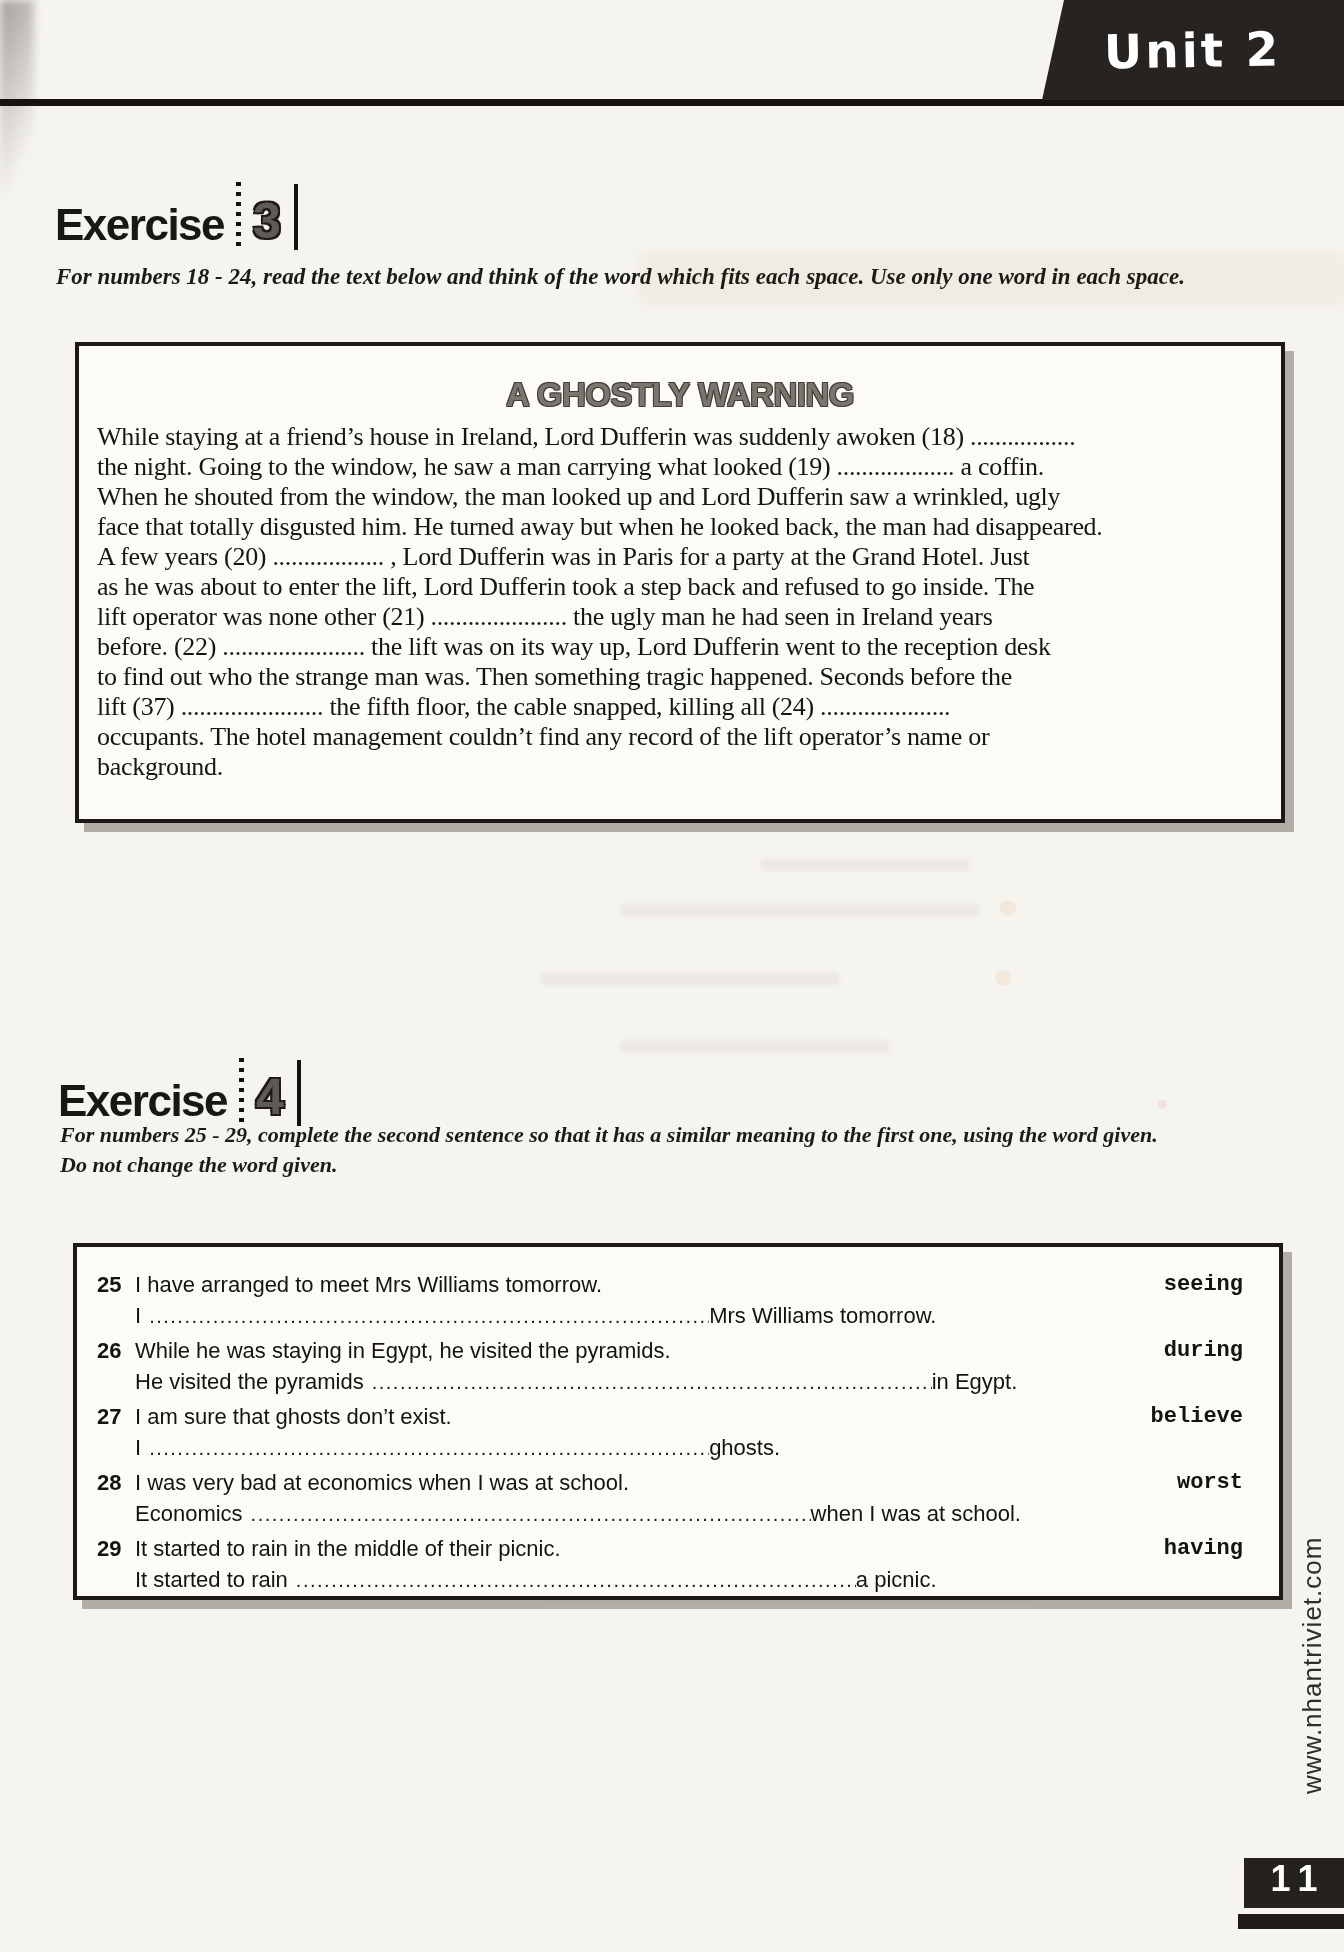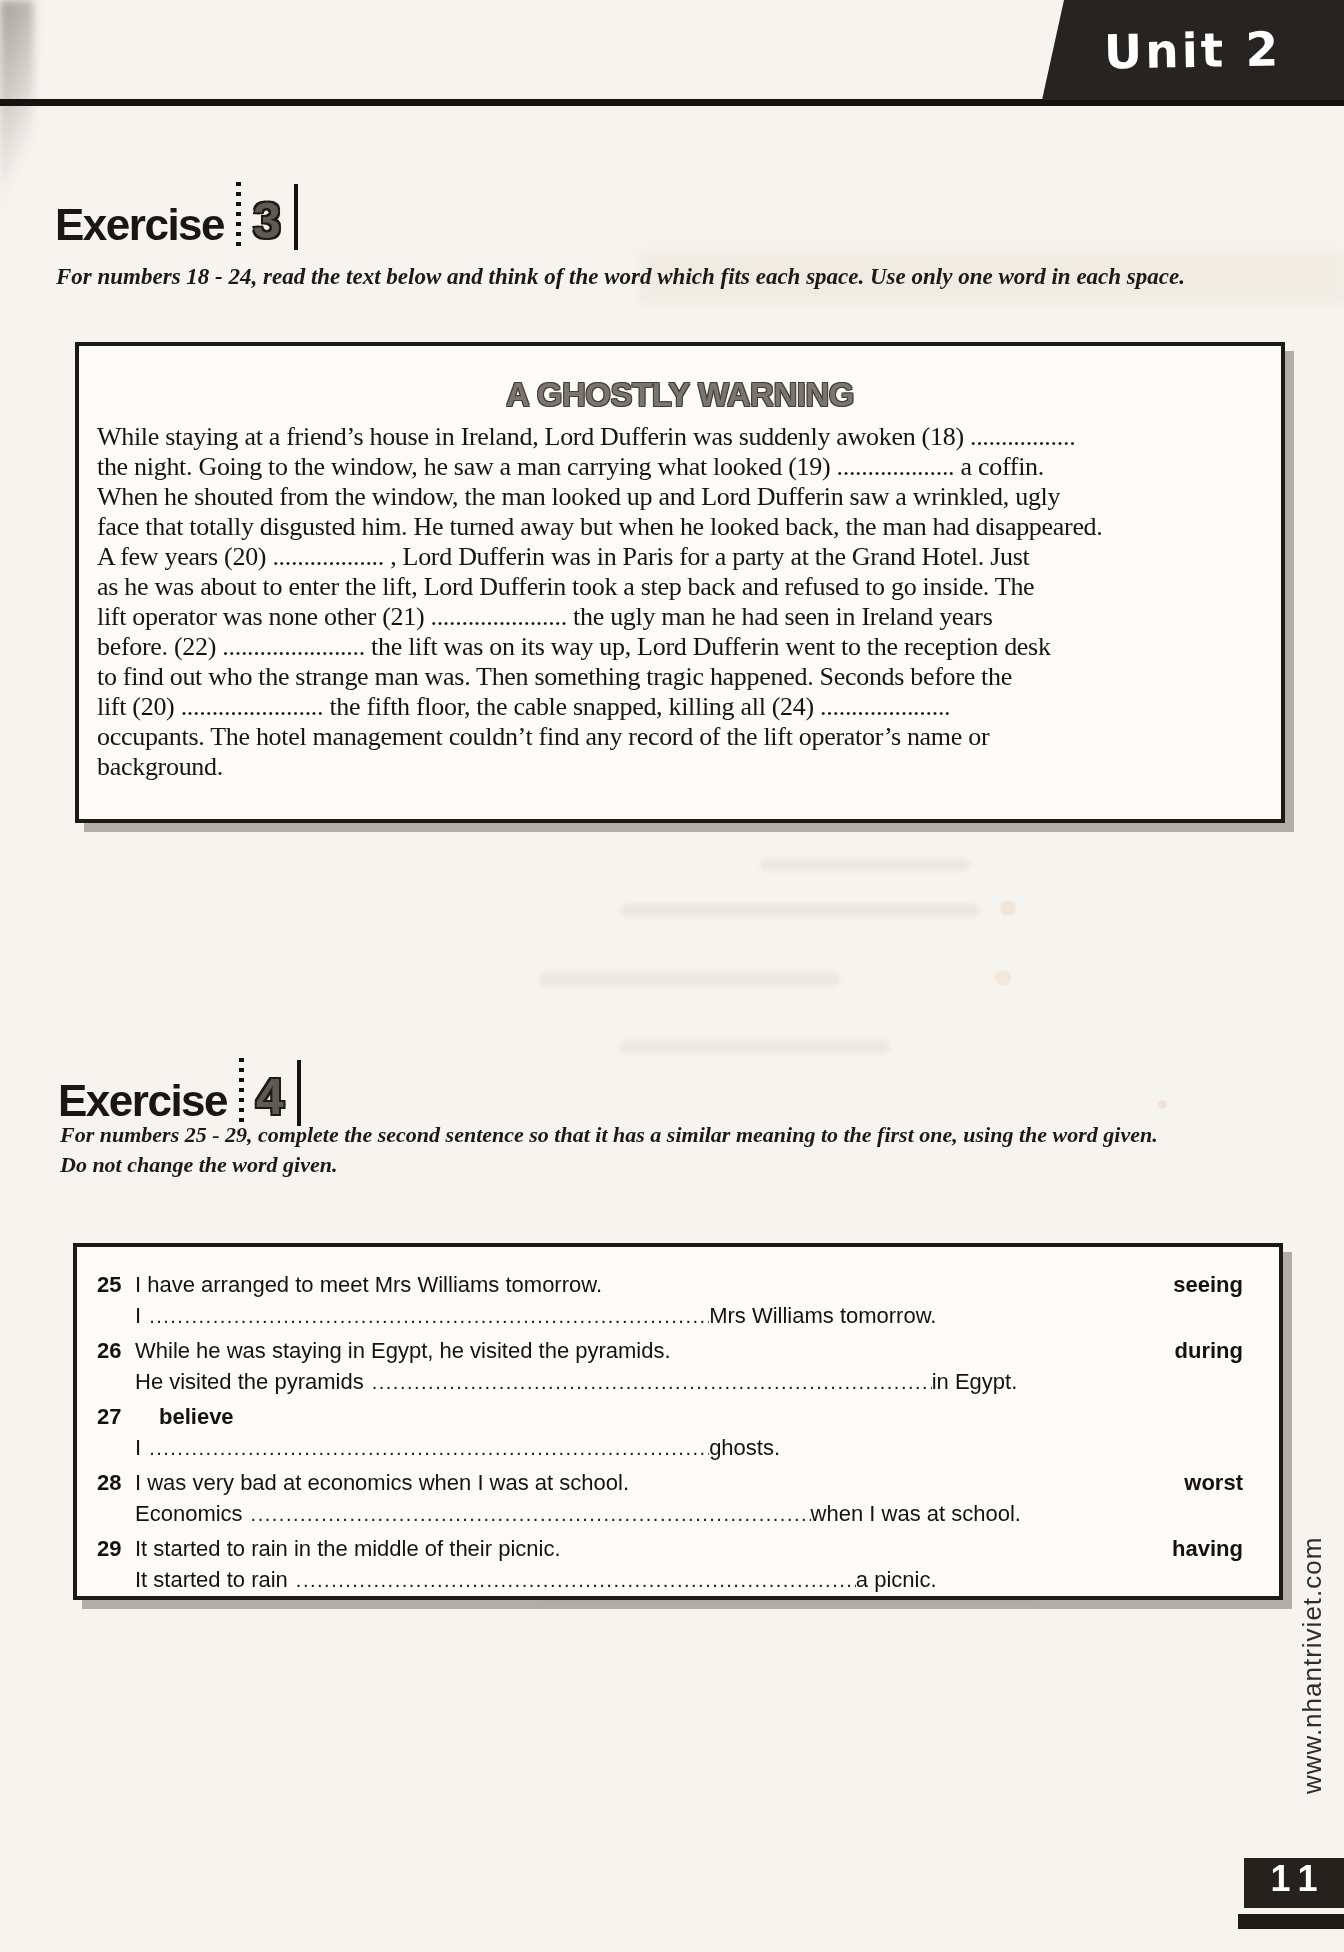--- a/index.html
+++ b/index.html
@@ -87,21 +87,21 @@
   }
   .passage{margin:8px 20px 0 18px;font-size:26px;line-height:30px;letter-spacing:-0.3px;color:#171512;}
   .passage div{white-space:nowrap;}
 
   
   #items-box{left:73px;top:1243px;width:1210px;height:357px;padding:22px 36px 0 20px;}
   .kw-item{margin-bottom:4px;font-family:"Liberation Sans", sans-serif;font-size:22px;color:#151310;}
   .kw-row{height:31px;display:flex;align-items:center;}
   .kw-num{width:38px;font-weight:bold;flex:0 0 auto;}
   .kw-sentence{flex:1 1 auto;white-space:nowrap;}
-  .kw-word{font-weight:bold;margin-left:24px;flex:0 0 auto;}
+  .kw-word{font-weight:bold;margin-left:0;flex:0 0 auto;font-family:Liberation Mono, monospace;}
   .kw-row2{margin-left:38px;}
   .kw-prefix{white-space:nowrap;margin-right:8px;flex:0 0 auto;}
   .leader{
     flex:0 0 auto;width:560px;overflow:hidden;white-space:nowrap;
     font-size:20px;letter-spacing:1.5px;color:#1b1916;line-height:1;
   }
   .kw-suffix{white-space:nowrap;flex:0 0 auto;}
 
   
   .website{
@@ -155,21 +155,21 @@
   <div class="passage">
     <div>While staying at a friend’s house in Ireland, Lord Dufferin was suddenly awoken (18) .................</div>
     <div>the night. Going to the window, he saw a man carrying what looked (19) ................... a coffin.</div>
     <div>When he shouted from the window, the man looked up and Lord Dufferin saw a wrinkled, ugly</div>
     <div>face that totally disgusted him. He turned away but when he looked back, the man had disappeared.</div>
     <div>A few years (20) .................. , Lord Dufferin was in Paris for a party at the Grand Hotel. Just</div>
     <div>as he was about to enter the lift, Lord Dufferin took a step back and refused to go inside. The</div>
     <div>lift operator was none other (21) ...................... the ugly man he had seen in Ireland years</div>
     <div>before. (22) ....................... the lift was on its way up, Lord Dufferin went to the reception desk</div>
     <div>to find out who the strange man was. Then something tragic happened. Seconds before the</div>
-    <div>lift (20) ....................... the fifth floor, the cable snapped, killing all (24) .....................</div>
+    <div>lift (37) ....................... the fifth floor, the cable snapped, killing all (24) .....................</div>
     <div>occupants. The hotel management couldn’t find any record of the lift operator’s name or</div>
     <div>background.</div>
   </div>
 </div>
 
 <div class="ex-heading" id="ex4-heading">
   <span class="ex-word">Exercise</span>
   <span class="ex-dotted"></span>
   <span class="ex-num">4</span>
   <span class="ex-bar"></span>
@@ -201,20 +201,21 @@
     <div class="kw-row kw-row2">
       <span class="kw-prefix">He visited the pyramids</span>
       <span class="leader">............................................................................................................................................................................................................................</span>
       <span class="kw-suffix">in Egypt.</span>
     </div>
   </div>
 
   <div class="kw-item">
     <div class="kw-row">
       <span class="kw-num">27</span>
+      <span class="kw-sentence">I am sure that ghosts don’t exist.</span>
       <span class="kw-word">believe</span>
     </div>
     <div class="kw-row kw-row2">
       <span class="kw-prefix">I</span>
       <span class="leader">............................................................................................................................................................................................................................</span>
       <span class="kw-suffix">ghosts.</span>
     </div>
   </div>
 
   <div class="kw-item">

